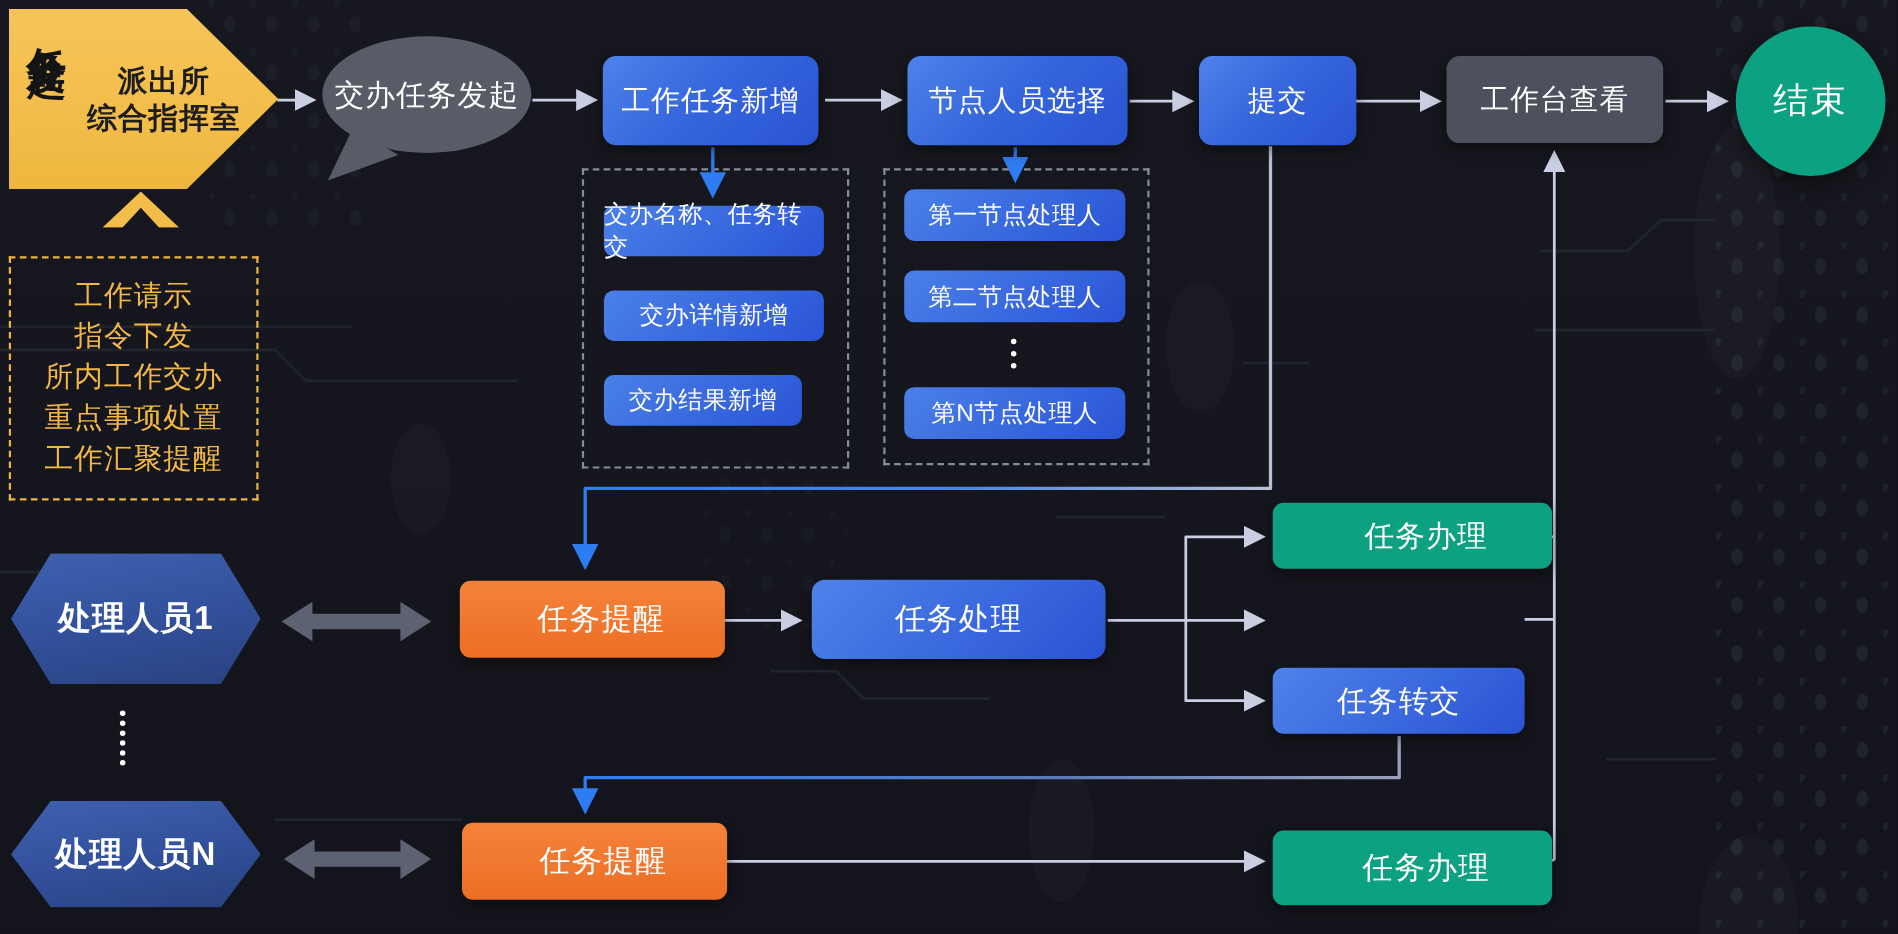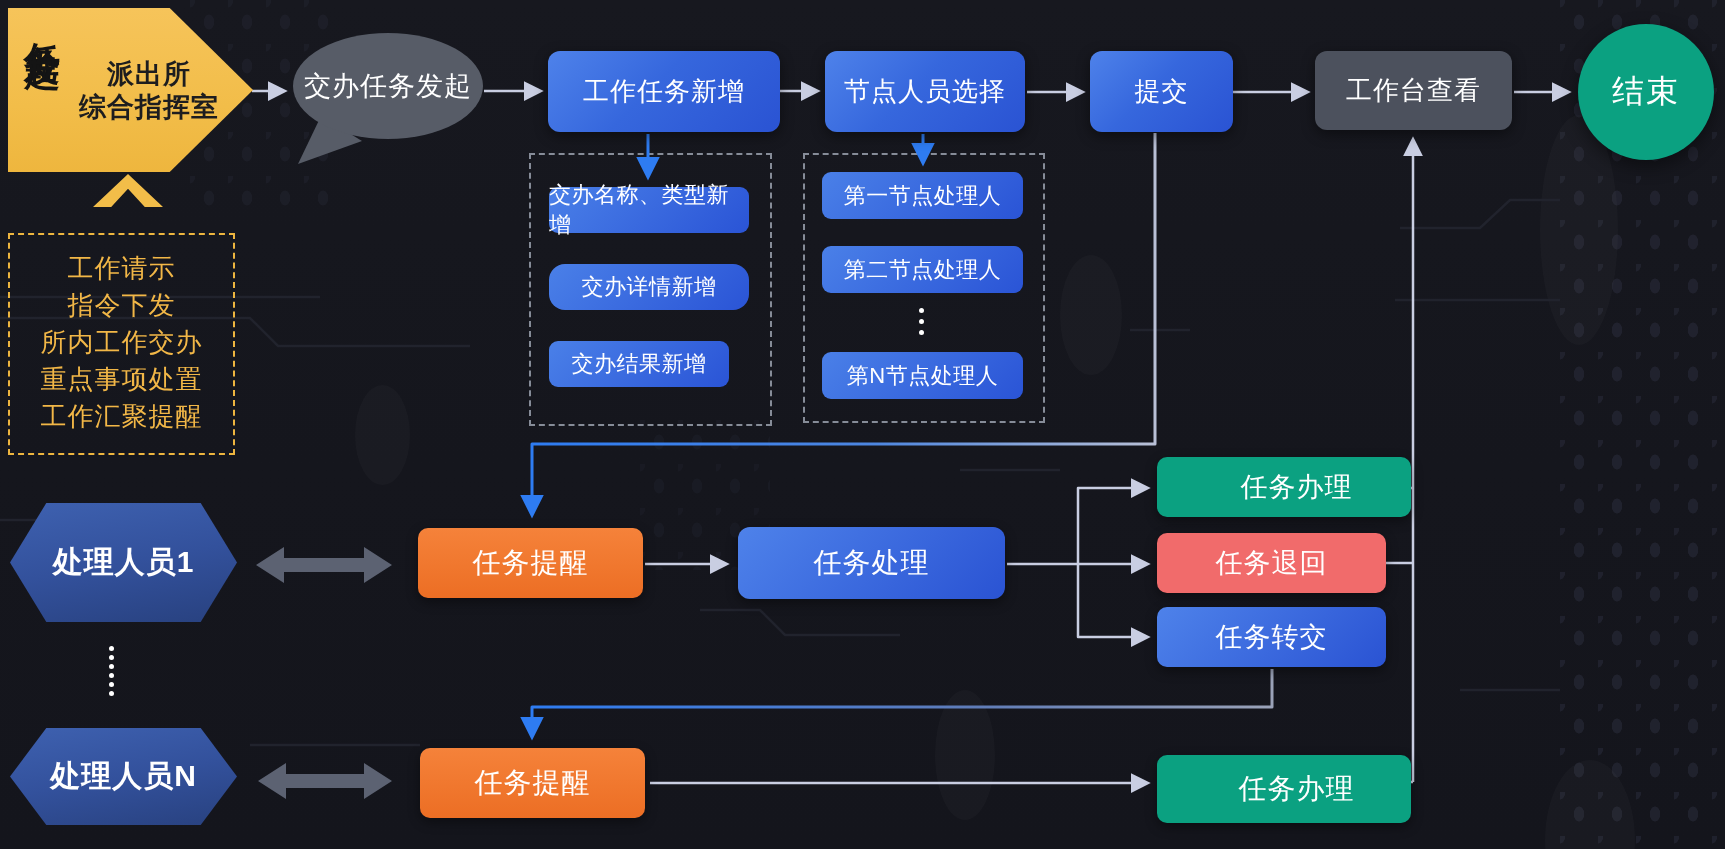--- a/index.html
+++ b/index.html
@@ -29,21 +29,21 @@
   .sbox{
     position:absolute;display:flex;align-items:center;justify-content:center;
     border-radius:9px;font-size:22px;letter-spacing:0.5px;
     background:linear-gradient(135deg,#4a80e8 0%,#2a54d6 100%);
   }
   .bbox{
     position:absolute;display:flex;align-items:center;justify-content:center;
     border-radius:10px;font-size:28px;letter-spacing:1px;
     box-shadow:0 4px 12px rgba(0,0,0,0.4);
   }
-  .orange{background:linear-gradient(180deg,#f5823a 0%,#ec6e24 100%);}
+  .orange{background:linear-gradient(180deg,#f5823a 0%,#ec6e24 100%);padding-left:16px;}
   .bluegrad{background:linear-gradient(135deg,#4e82ea 0%,#2a53d3 100%);}
   .green{background:#0ba181;padding-left:25px;}
   .red{background:#f16b6b;}
   .abox{font-size:27px;}
   .dashedbox{position:absolute;border:2px dashed #868c98;}
   .ydash{
     position:absolute;border:2px dashed #edb53f;color:#f2b747;
     display:flex;flex-direction:column;align-items:center;
     padding-top:18px;gap:7px;font-size:26px;line-height:30px;letter-spacing:1px;
   }
@@ -178,45 +178,44 @@
     <div>重点事项处置</div>
     <div>工作汇聚提醒</div>
   </div>
 
   <div class="bubbletail"></div>
   <div class="bubble">
     <div>交办任务</div>
     <div>发起</div>
   </div>
 
-  <div class="tbox" style="left:548px;top:51px;width:232px;height:81px;">工作任务新增</div>
+  <div class="tbox" style="left:548px;top:51px;width:196px;height:81px;">工作任务新增</div>
   <div class="tbox" style="left:825px;top:51px;width:200px;height:81px;">节点人员选择</div>
   <div class="tbox" style="left:1090px;top:51px;width:143px;height:81px;">提交</div>
   <div class="tbox graybox" style="left:1315px;top:51px;width:197px;height:79px;">工作台查看</div>
   <div class="endcircle">结束</div>
 
-  <div class="sbox" style="left:549px;top:187px;width:200px;height:46px;">交办名称、类型新增</div>
-  <div class="sbox" style="left:549px;top:264px;width:200px;height:46px;border-radius:16px;">交办详情新增</div>
+  <div class="sbox" style="left:549px;top:187px;width:200px;height:46px;">交办名称、任务转交</div>
+  <div class="sbox" style="left:549px;top:264px;width:200px;height:46px;">交办详情新增</div>
   <div class="sbox" style="left:549px;top:341px;width:180px;height:46px;">交办结果新增</div>
 
   <div class="sbox" style="left:822px;top:172px;width:201px;height:47px;">第一节点处理人</div>
   <div class="sbox" style="left:822px;top:246px;width:201px;height:47px;">第二节点处理人</div>
   <div class="vdots" style="left:919px;top:308px;gap:6px;">
       <span></span>
       <span></span>
       <span></span>
     </div>
   <div class="sbox" style="left:822px;top:352px;width:201px;height:47px;">第N节点处理人</div>
 
   <div class="hex" style="left:10px;top:503px;width:227px;height:119px;">处理人员1</div>
   <div class="bbox orange" style="left:418px;top:528px;width:225px;height:70px;">任务提醒</div>
   <div class="bbox bluegrad" style="left:738px;top:527px;width:267px;height:72px;border-radius:12px;">任务处理</div>
 
   <div class="bbox green abox" style="left:1157px;top:457px;width:229px;height:60px;">任务办理</div>
-  <div class="bbox red abox" style="left:1157px;top:533px;width:229px;height:60px;">任务退回</div>
   <div class="bbox bluegrad abox" style="left:1157px;top:607px;width:229px;height:60px;">任务转交</div>
 
   <div class="vdots" style="left:109px;top:646px;gap:4px;">
     <span></span>
       <span></span>
       <span></span>
       <span></span>
       <span></span>
       <span></span>
   </div>

